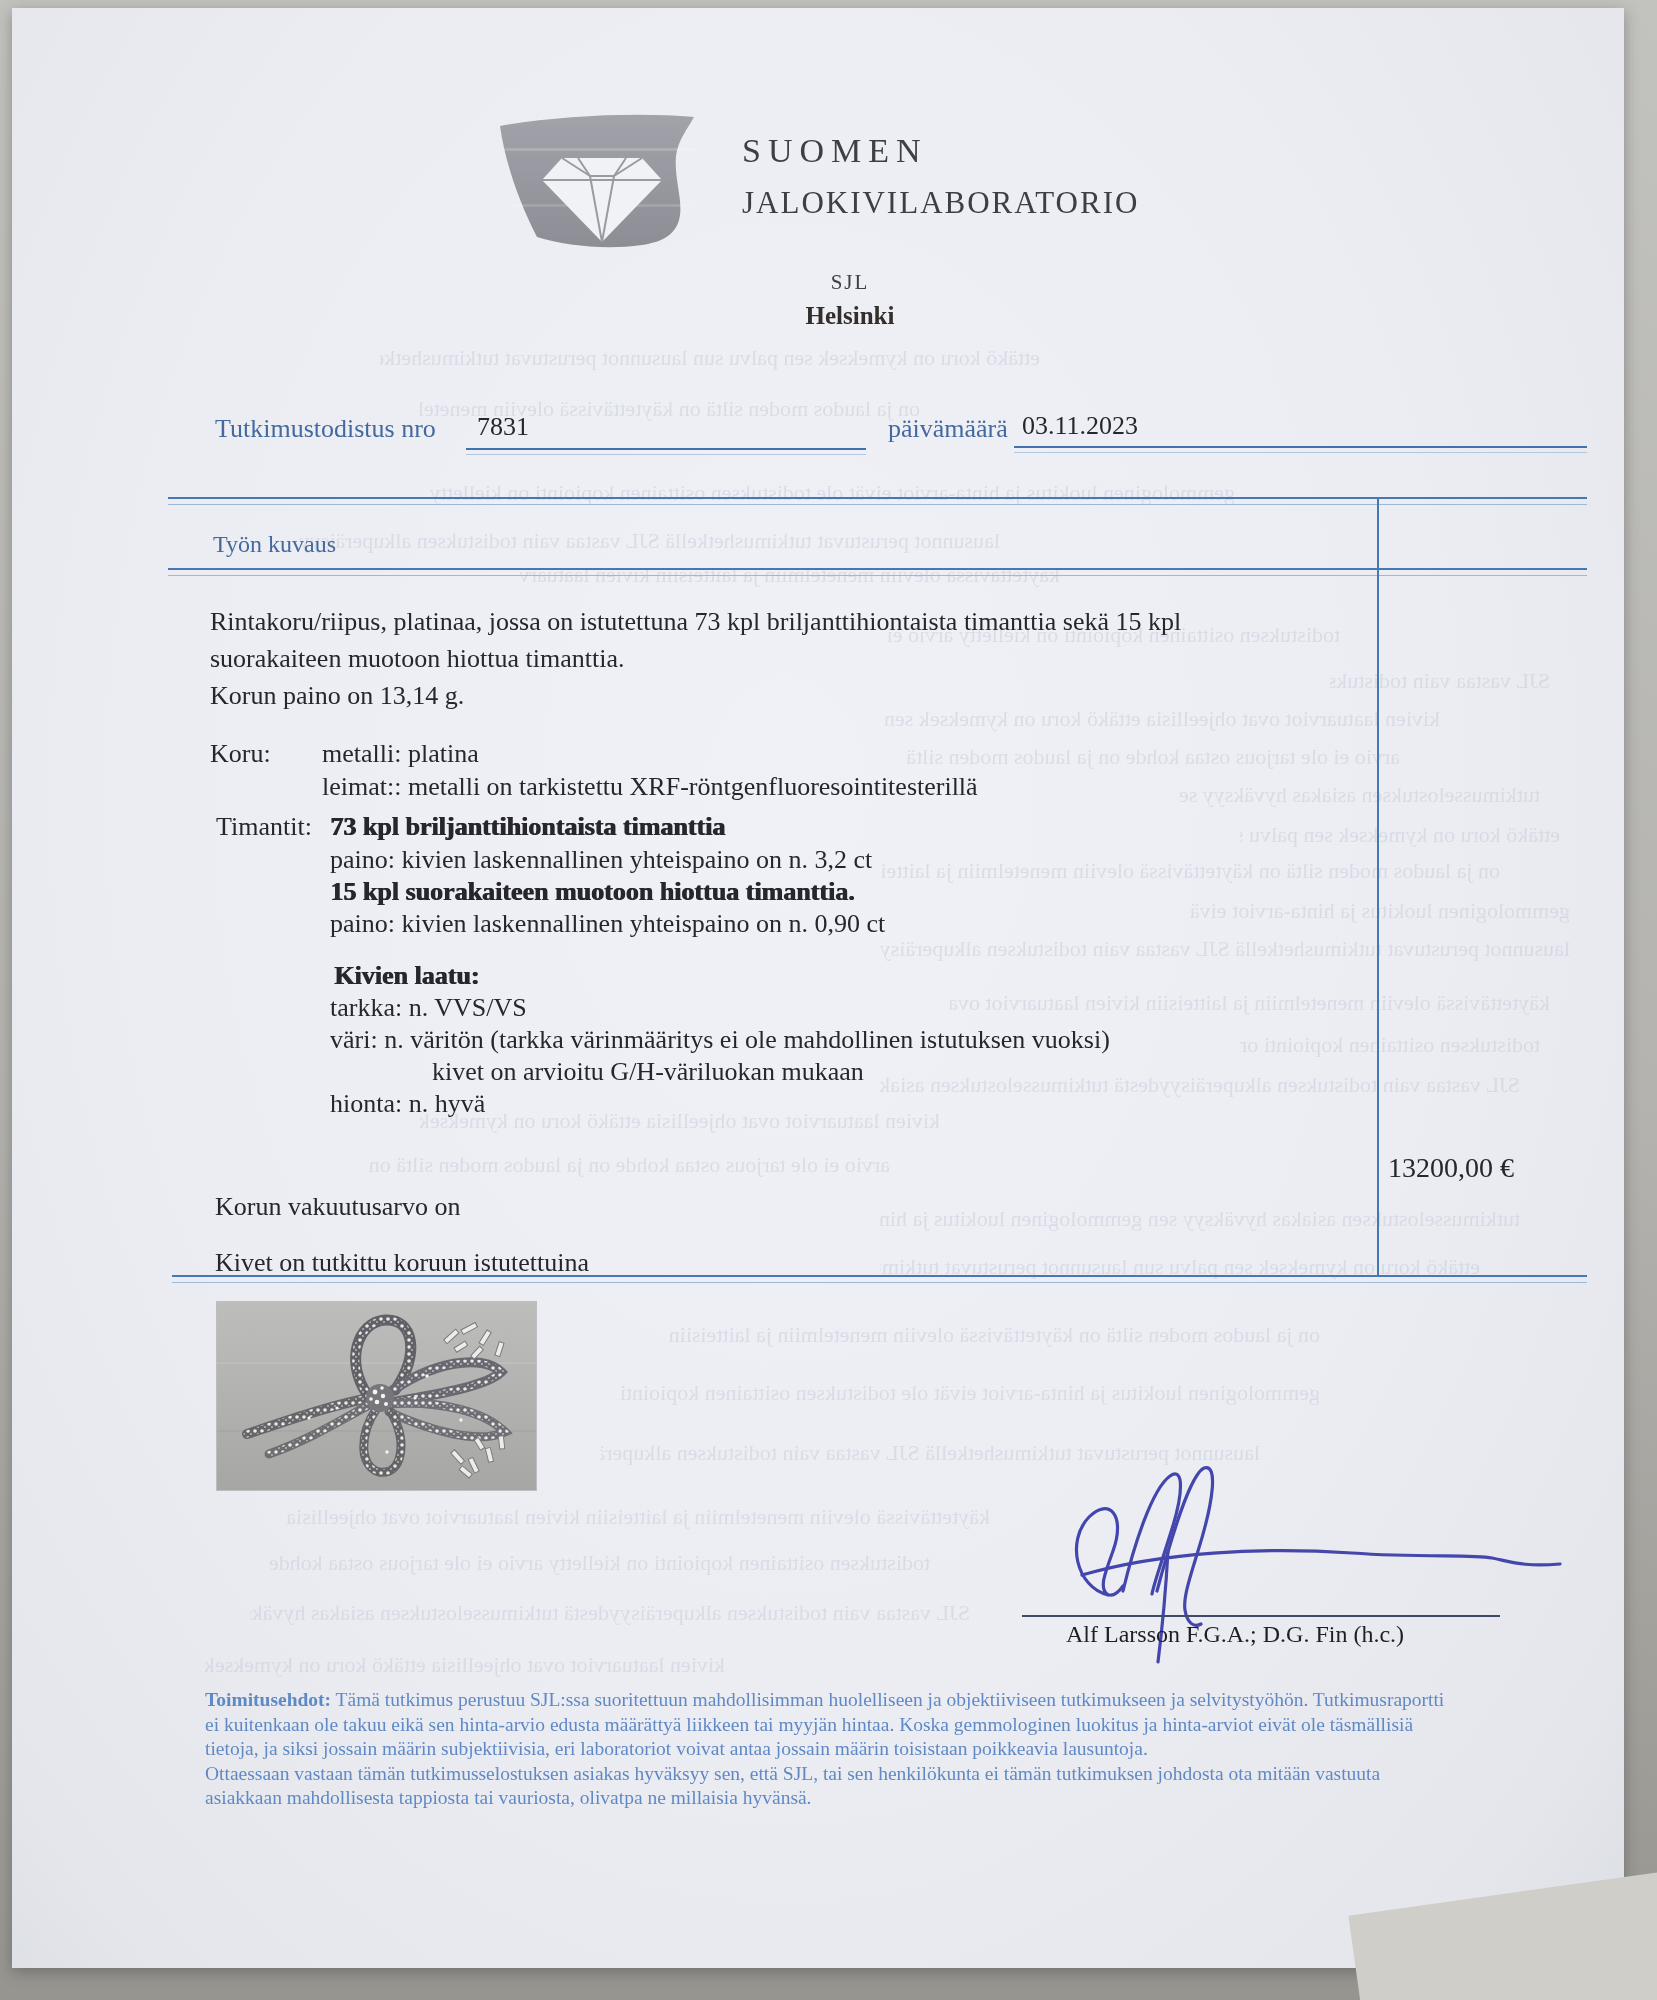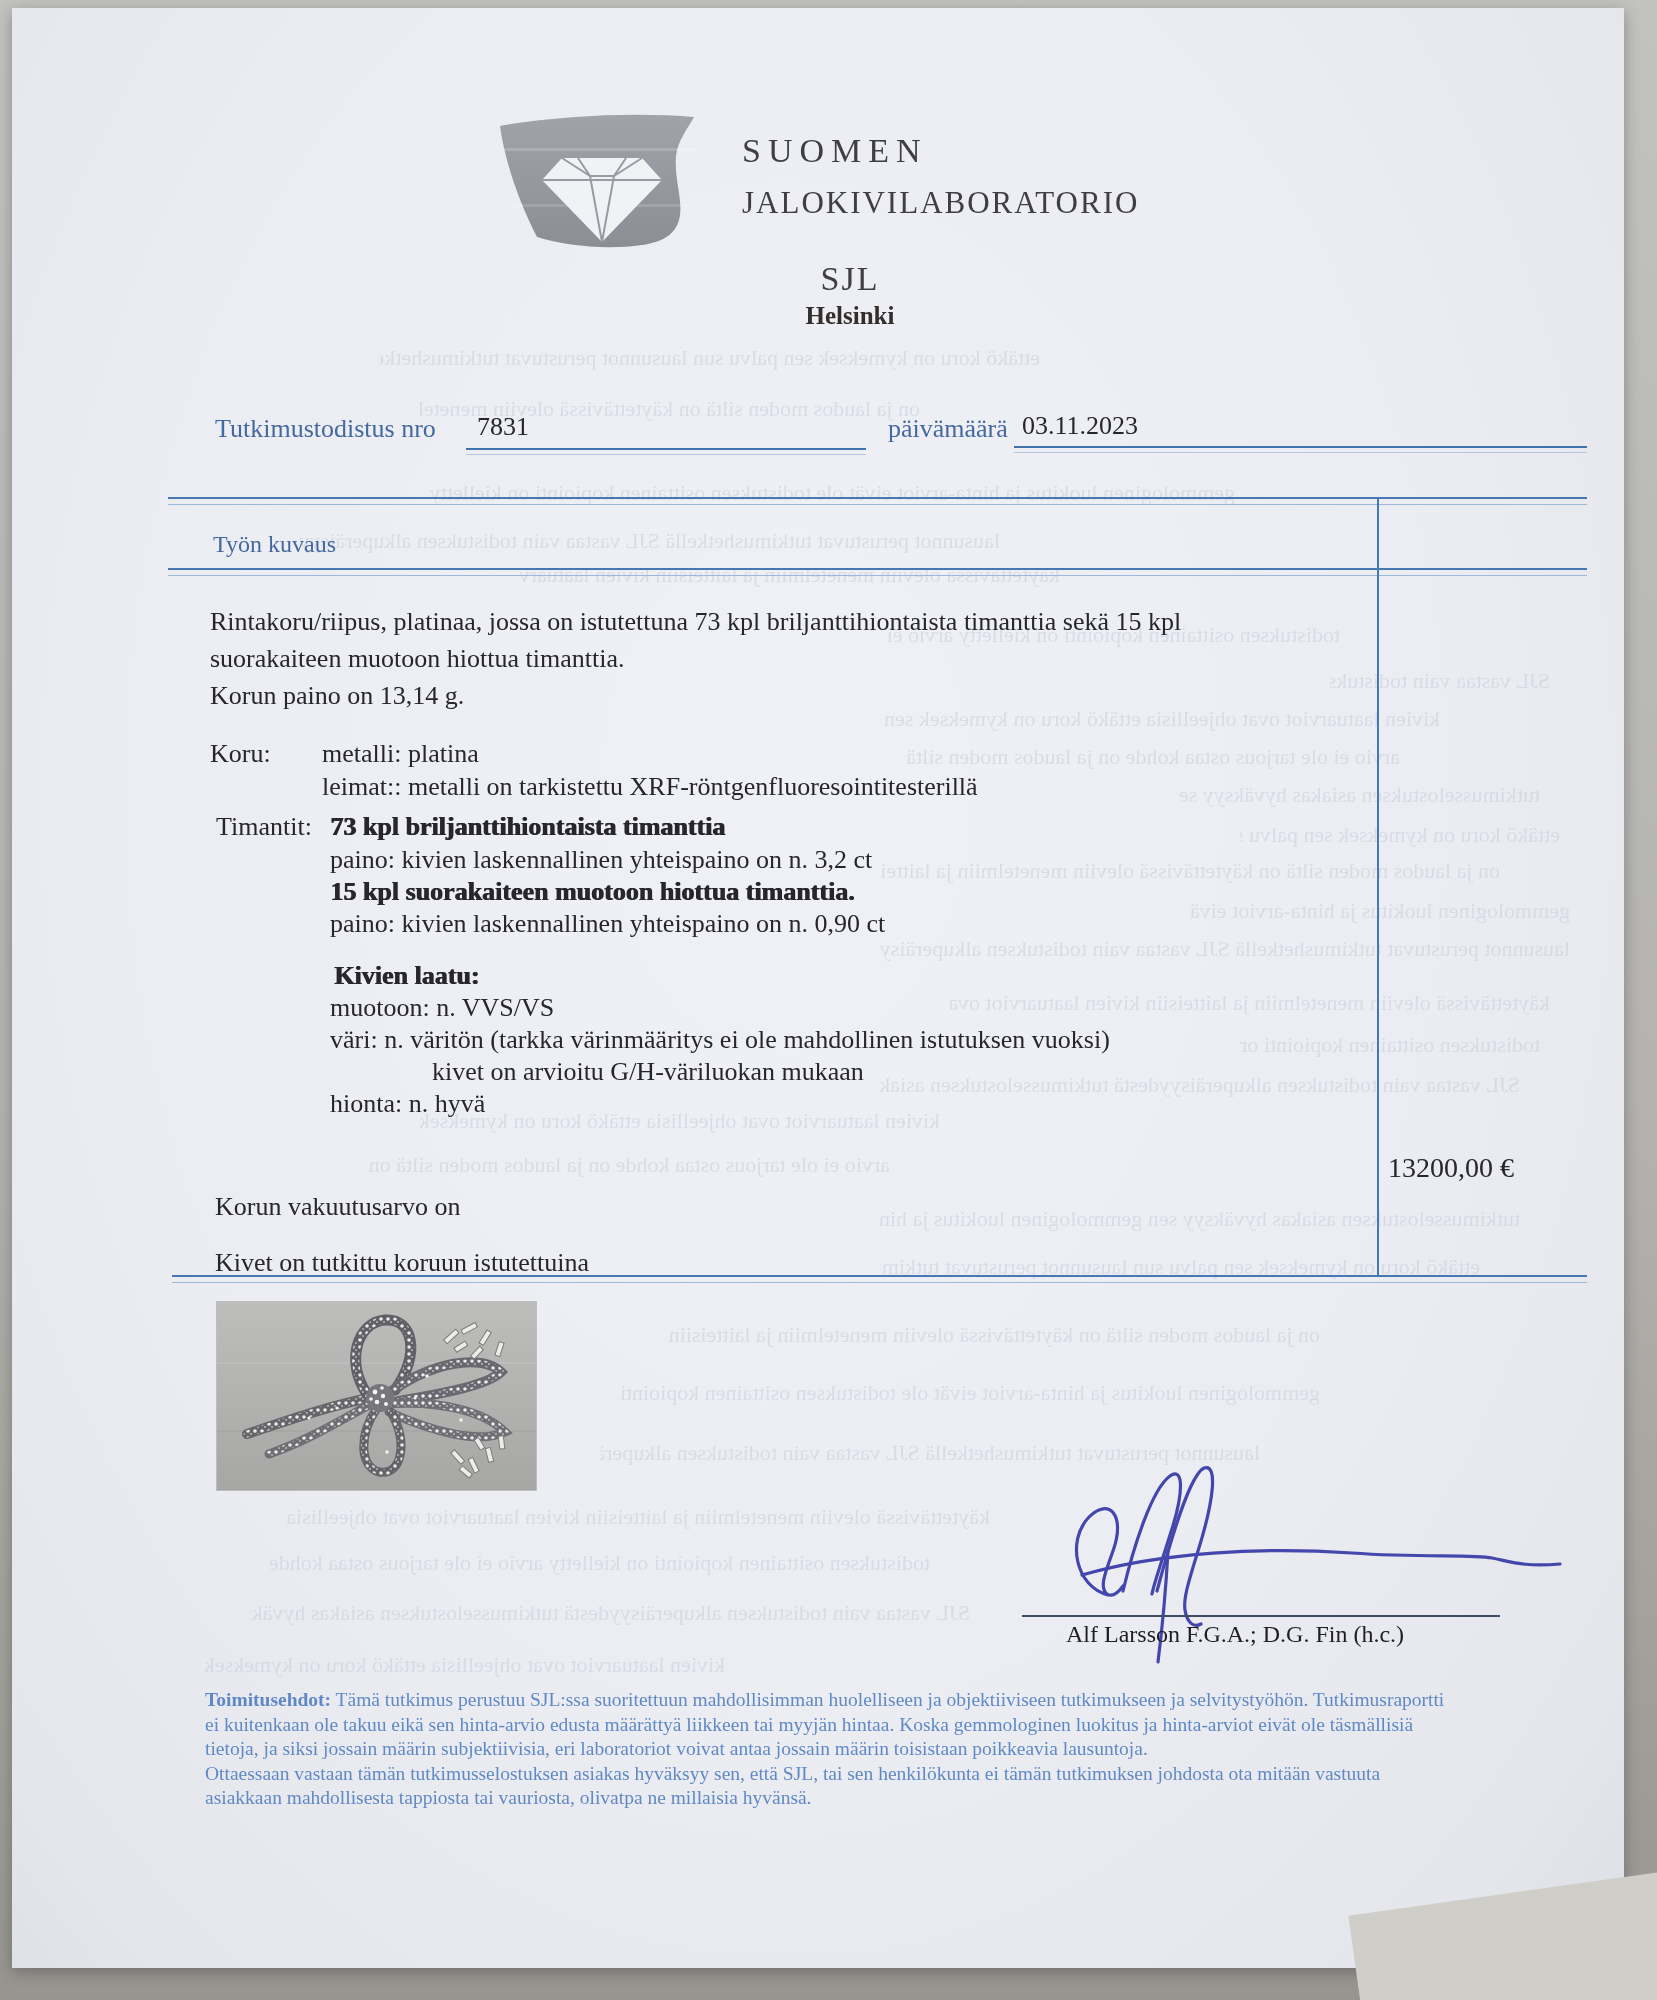--- a/index.html
+++ b/index.html
@@ -15,21 +15,21 @@
   .blue{color:#44699f;}
   .b{font-weight:bold;text-shadow:0.9px 0 currentColor;}
   .rule{position:absolute;height:5px;border-top:2px solid #4878b4;border-bottom:1px solid #9db9d8;}
   .uline{position:absolute;height:4px;border-top:2px solid #4272ae;border-bottom:1px solid #b3c8e0;}
   .vline{position:absolute;width:2px;background:#4679b4;}
   .bleed{position:absolute;transform:scaleX(-1);color:#c3cbda;opacity:.5;
          filter:blur(.7px);font-size:22px;white-space:nowrap;overflow:hidden;pointer-events:none;}
   .logo-word{position:absolute;color:#3f3e45;}
   #brand-line1{left:742px;top:132px;font-size:34px;letter-spacing:7px;}
   #brand-line2{left:742px;top:174px;font-size:31px;letter-spacing:2px;margin-top:11px;}
-  #brand-abbr{left:798px;top:260px;width:104px;text-align:center;font-size:34px;letter-spacing:2px;}
+  #brand-abbr{left:798px;top:270px;width:104px;text-align:center;font-size:21px;letter-spacing:2px;}
   #brand-city{left:772px;top:302px;width:156px;text-align:center;font-size:25px;font-weight:bold;color:#332e2c;}
   #terms{position:absolute;left:205px;top:1688px;width:1390px;font-size:19.5px;line-height:24.5px;
          color:#5f89c5;white-space:normal;}
   #terms .tl{display:block;white-space:nowrap;}
   #sig-name{position:absolute;left:1066px;top:1621px;font-size:24px;color:#1e1e24;}
   #sig-line{position:absolute;left:1022px;top:1615px;width:478px;height:2px;background:#3e4a66;}
   #photo{position:absolute;left:217px;top:1302px;width:319px;height:188px;
          box-shadow:0 0 0 1px rgba(120,120,118,.4);}
 </style>
 </head>
@@ -113,21 +113,21 @@
   <div class="t" style="left:322px;top:739px">metalli: platina</div>
   <div class="t" style="left:322px;top:772px">leimat:: metalli on tarkistettu XRF-röntgenfluoresointitesterillä</div>
 
   <div class="t" style="left:216px;top:812px">Timantit:</div>
   <div class="t b" style="left:330px;top:812px">73 kpl briljanttihiontaista timanttia</div>
   <div class="t" style="left:330px;top:845px">paino: kivien laskennallinen yhteispaino on n. 3,2 ct</div>
   <div class="t b" style="left:330px;top:877px">15 kpl suorakaiteen muotoon hiottua timanttia.</div>
   <div class="t" style="left:330px;top:909px">paino: kivien laskennallinen yhteispaino on n. 0,90 ct</div>
 
   <div class="t b" style="left:334px;top:961px">Kivien laatu:</div>
-  <div class="t" style="left:330px;top:993px">muotoon: n. VVS/VS</div>
+  <div class="t" style="left:330px;top:993px">tarkka: n. VVS/VS</div>
   <div class="t" style="left:330px;top:1025px">väri: n. väritön (tarkka värinmääritys ei ole mahdollinen istutuksen vuoksi)</div>
   <div class="t" style="left:432px;top:1057px">kivet on arvioitu G/H-väriluokan mukaan</div>
   <div class="t" style="left:330px;top:1089px">hionta: n. hyvä</div>
 
   <div class="t" style="left:1388px;top:1152px;font-size:28px">13200,00 €</div>
   <div class="t" style="left:215px;top:1192px">Korun vakuutusarvo on</div>
   <div class="t" style="left:215px;top:1248px">Kivet on tutkittu koruun istutettuina</div>
   <div class="rule" style="left:172px;top:1275px;width:1415px"></div>
 
   <svg id="photo" viewBox="0 0 319 188">

